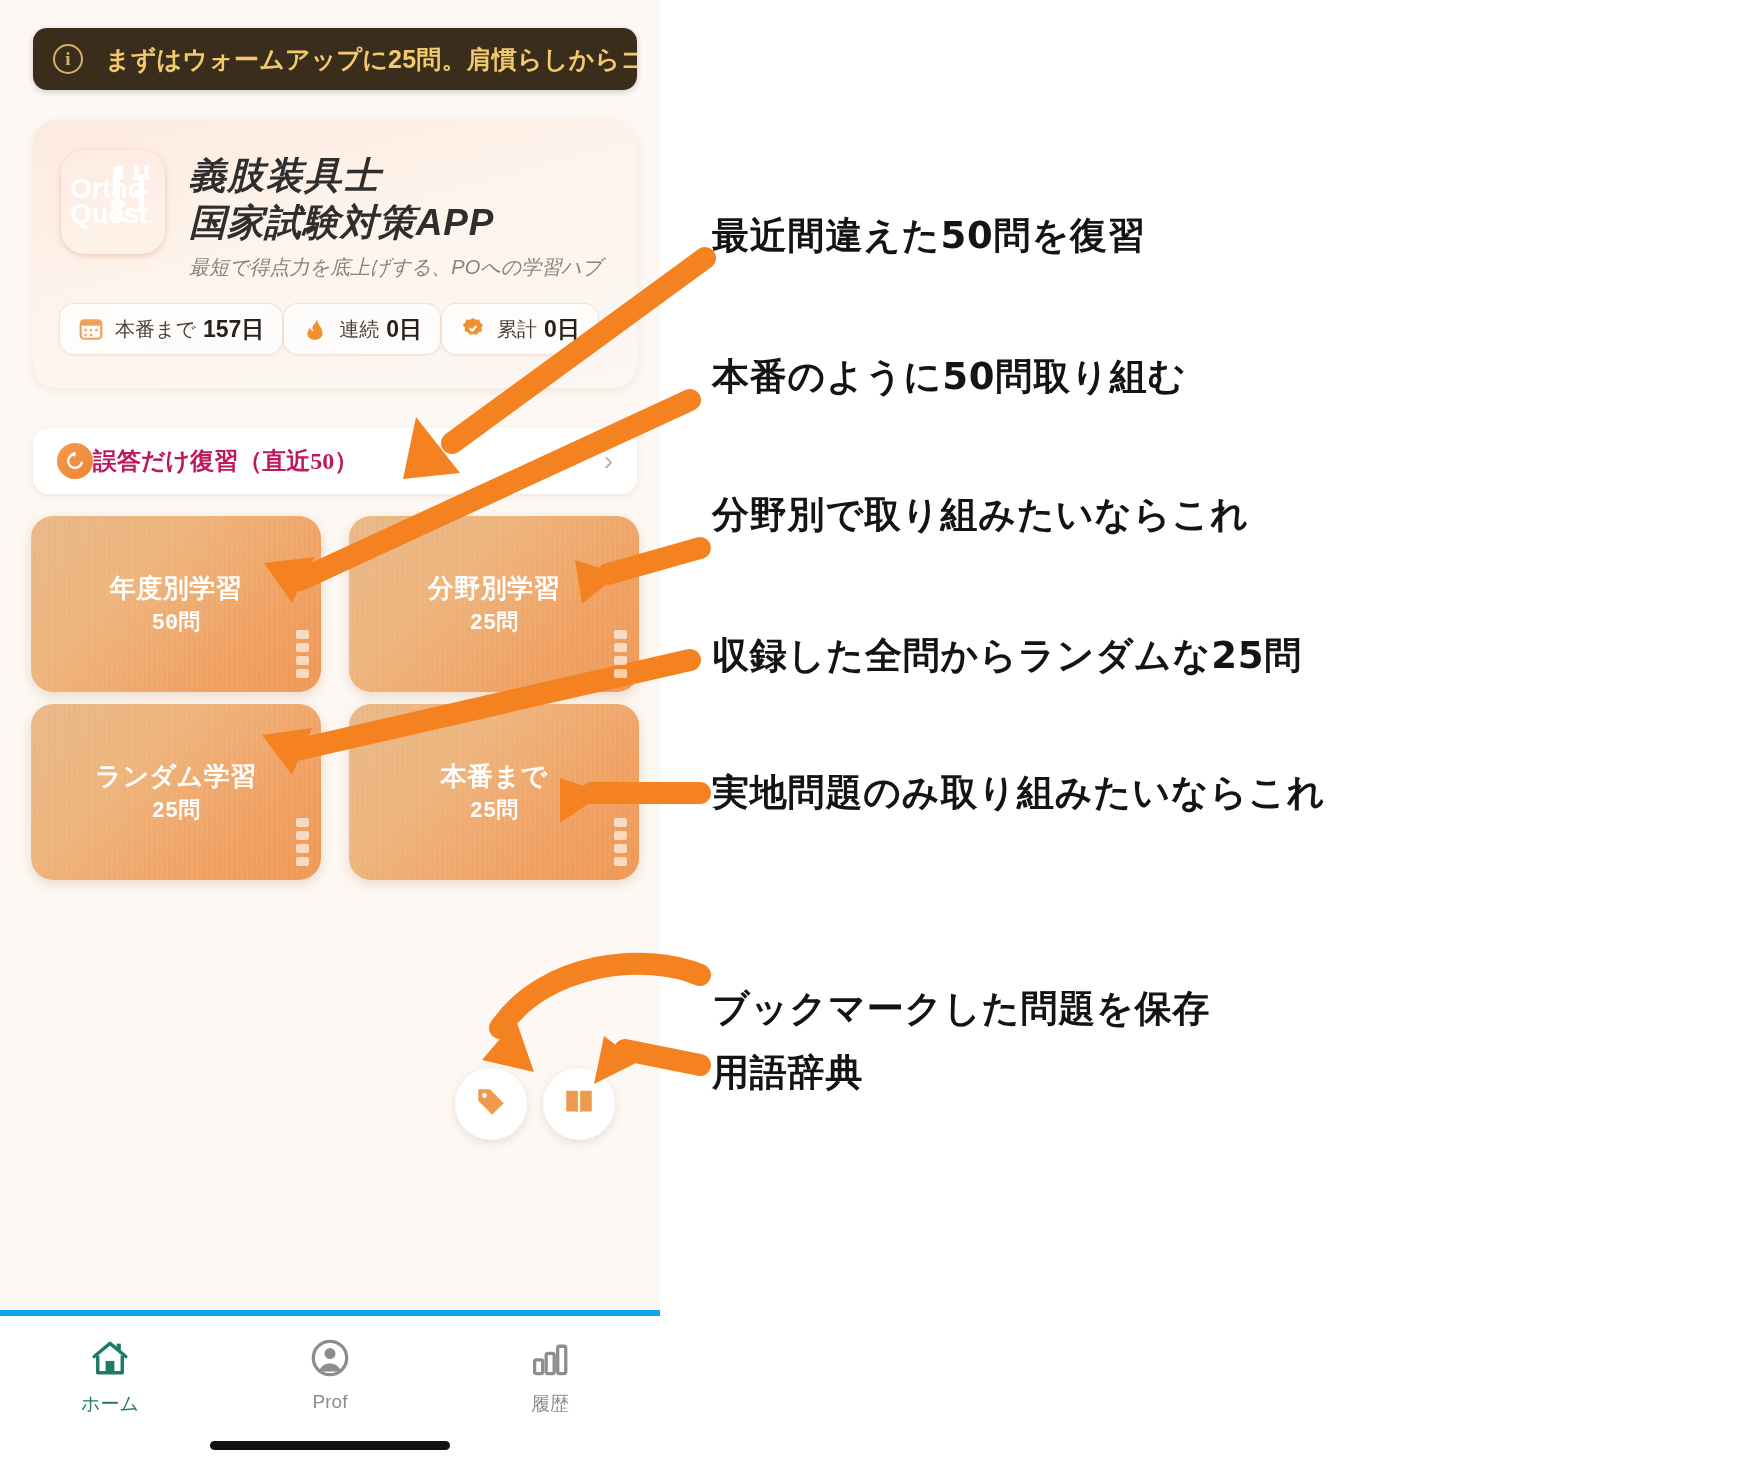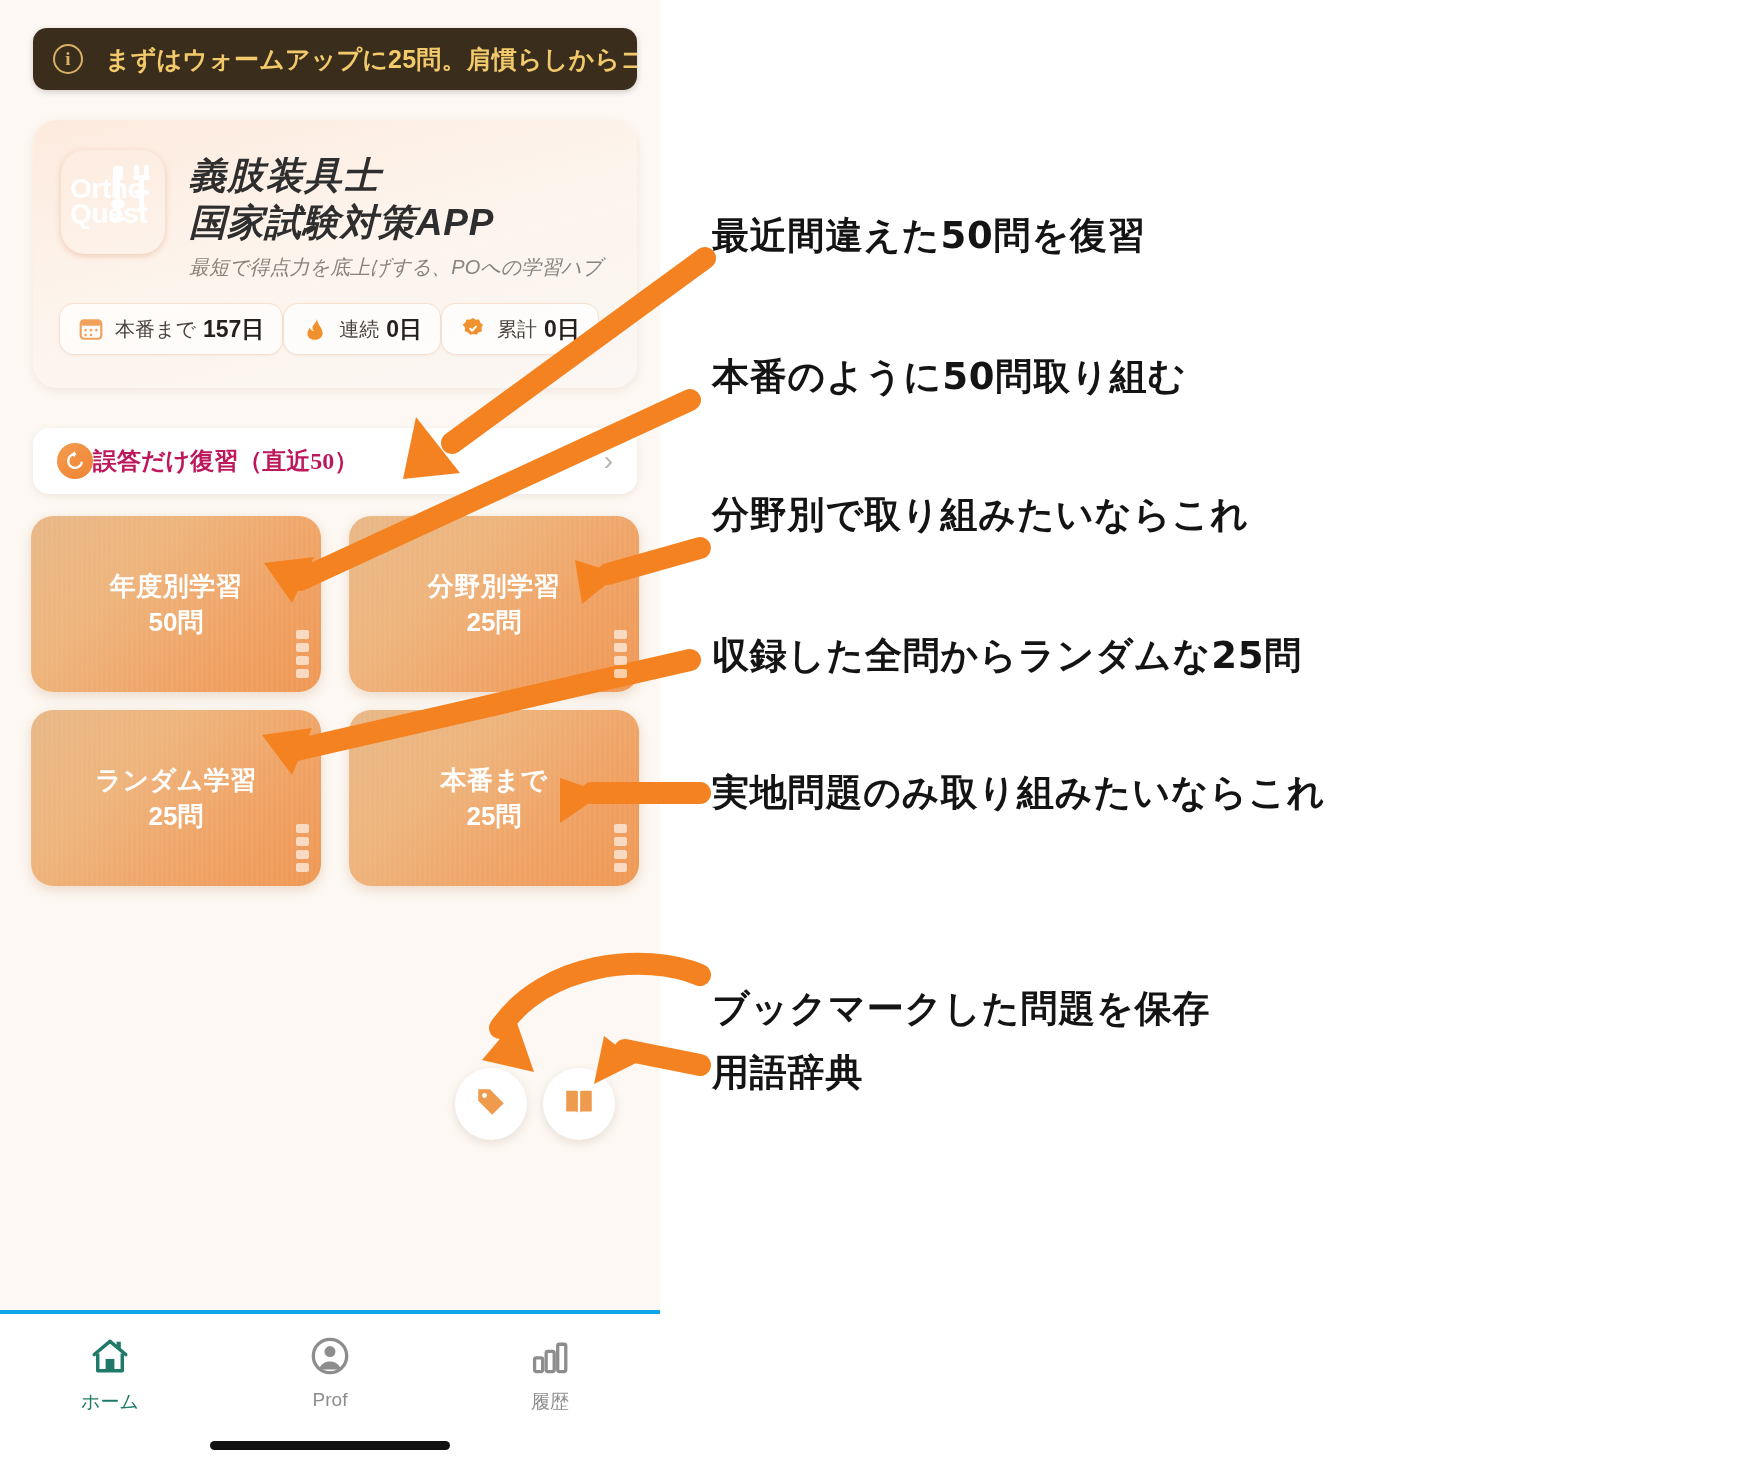--- a/index.html
+++ b/index.html
@@ -113,60 +113,61 @@
   }
   .review-lab { margin-left: 0; font-size: 24px; color: #be185d; font-weight: 600; white-space: nowrap; font-family: Liberation Serif, serif; }
   .review-chev { margin-left: auto; color: #b9b3ad; font-size: 28px; font-weight: 300; }
 
   
   .grid {
     position: absolute; left: 31px; top: 516px;
     width: 608px;
     display: grid;
     grid-template-columns: 290px 290px;
-    gap: 18px 28px;
+    gap: 12px 28px;
+    font-family: Liberation Mono, monospace;
   }
   .tile {
     position: relative;
     height: 176px;
     border-radius: 22px;
     background: linear-gradient(135deg, #e8b887 0%, #eeb47c 35%, #f0a264 70%, #ef9855 100%);
     box-shadow: 0 4px 12px rgba(190,140,95,.28);
     display: flex; flex-direction: column;
     align-items: center; justify-content: center;
     overflow: hidden;
   }
   .tile::after {
     content: ""; position: absolute; inset: 0;
     background: repeating-linear-gradient(90deg, rgba(255,255,255,.045) 0 2px, rgba(0,0,0,0) 2px 5px);
     pointer-events: none;
   }
   .tile-t { color: #fff; font-size: 26px; font-weight: bold; letter-spacing: .5px; z-index: 1; }
-  .tile-n { color: #fff; font-size: 26px; font-weight: bold; margin-top: 1px; z-index: 1; }
+  .tile-n { color: #fff; font-size: 22px; font-weight: bold; margin-top: 1px; z-index: 1; }
   .tile-dots {
     position: absolute; right: 12px; bottom: 14px;
     display: flex; flex-direction: column; gap: 4px; z-index: 1;
   }
   .tile-dots i { display: block; width: 13px; height: 9px; background: rgba(255,255,255,.62); border-radius: 2px; }
 
   
   .fabs { position: absolute; left: 455px; top: 1068px; display: flex; gap: 16px; }
   .fab {
     width: 72px; height: 72px; border-radius: 50%;
     background: #ffffff;
     box-shadow: 0 3px 10px rgba(160,130,110,.22);
     display: flex; align-items: center; justify-content: center;
   }
 
   
   .navbar {
     position: absolute; left: 0; bottom: 0;
     width: 660px; height: 162px;
     background: #ffffff;
-    border-top: 4px solid #0ea5e9;
+    border-top: 6px solid #0ea5e9;
   }
   .nav-items { display: flex; padding-top: 20px; }
   .nav-item { flex: 1; display: flex; flex-direction: column; align-items: center; }
   .nav-lab { margin-top: 7px; font-size: 19px; color: #8d8d8d; }
   .nav-item.active .nav-lab { color: #1f7a68; }
   .home-indicator {
     position: absolute; left: 50%; transform: translateX(-50%);
     bottom: 22px; width: 240px; height: 9px;
     background: #111; border-radius: 5px;
   }

